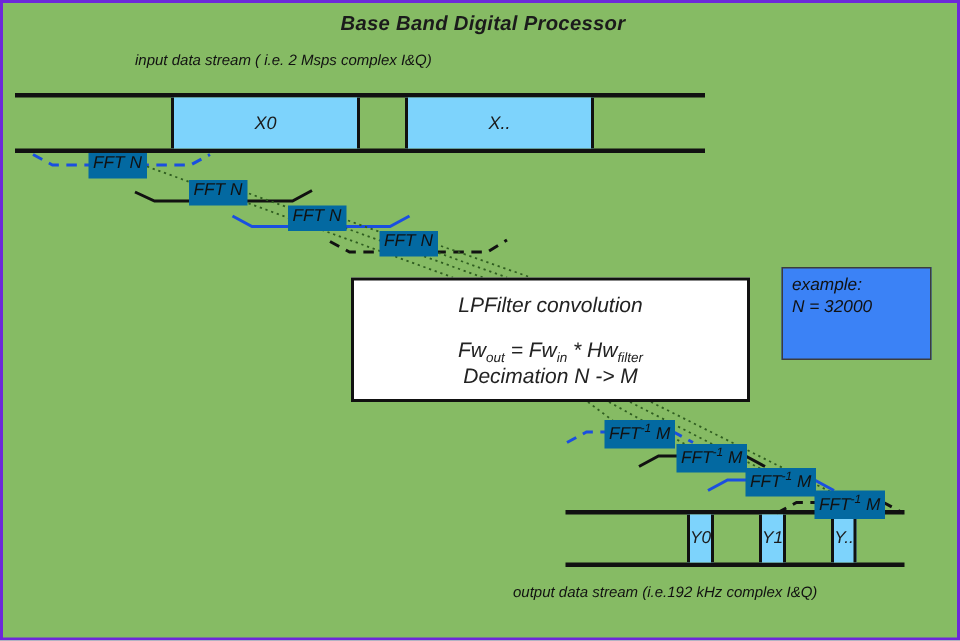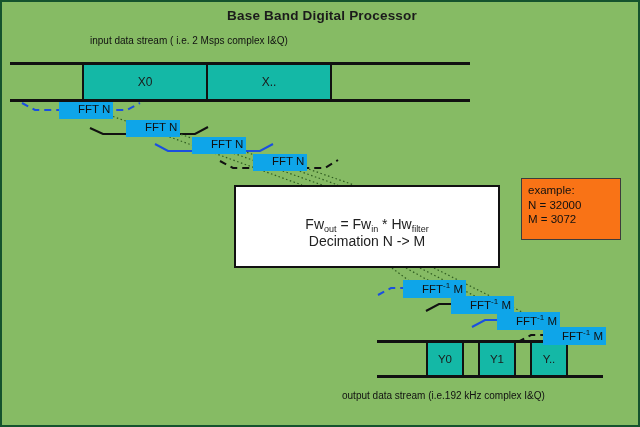--- a/index.html
+++ b/index.html
@@ -3,23 +3,24 @@
 <meta charset="utf-8">
 <title>Base Band Digital Processor</title>
 <style>
   html,body{margin:0;padding:0;background:#ffffff;}
   body{font-family:"Liberation Sans","DejaVu Sans",sans-serif;}
 
   #canvas{
     position:relative;
     width:640px;height:427px;
     background:#86bb64;
-    border:2px solid #14532d;
+    border:2px solid #6d28d9;
     box-sizing:border-box;
     overflow:hidden;
+    font-style:italic;
   }
 
   .abs{position:absolute;}
 
   
   #title{
     left:0;top:6px;width:640px;
     text-align:center;
     font-size:13.5px;font-weight:bold;color:#1b1b1b;
     letter-spacing:.2px;
@@ -35,59 +36,60 @@
   .stream .rule{
     position:absolute;left:0;width:100%;height:3px;background:#111111;
   }
   .stream .rule.top{top:0;}
   .stream .rule.bot{bottom:0;}
   .stream .cells{
     position:absolute;top:3px;bottom:3px;
     display:flex;
   }
   .stream .cell{
-    background:#14b8a6;
+    background:#7dd3fc;
     border-left:2px solid #111111;
     border-right:2px solid #111111;
     margin-right:-2px;
     display:flex;align-items:center;justify-content:center;
     font-size:12px;color:#1b1b1b;
     box-sizing:border-box;
+    margin-left:32px;
   }
 
   #input-stream{left:8px;top:60px;width:460px;height:40px;}
   #input-stream .cells{left:72px;width:378px;}
   #input-stream .cell{width:126px;}
 
   #output-stream{left:375px;top:338px;width:226px;height:38px;}
-  #output-stream .cells{left:49px;width:140px;gap:16px;}
+  #output-stream .cells{left:49px;width:140px;}
   #output-stream .cell{width:47px;font-size:11.5px;}
 
   
   .fftbox{
     position:absolute;
-    background:#0ea5e9;
+    background:#0369a1;
     color:#111111;
     font-size:11.5px;
     line-height:1;
-    padding:2px 3px 3px 19px;
+    padding:2px 3px 3px 3px;
     white-space:nowrap;
     box-sizing:border-box;
     z-index:6;
   }
   .fftbox sup{font-size:8px;vertical-align:super;}
 
   
   #wires{position:absolute;left:0;top:0;width:640px;height:427px;z-index:3;}
 
   
   #example-box{
     left:519px;top:176px;width:100px;height:62px;
     border:1px solid #3c3c3c;
-    background:#f97316;
+    background:#3b82f6;
     box-sizing:border-box;
     padding:4px 6px;
     font-size:11.5px;line-height:1.28;color:#111111;
   }
 
   
   #lp-box{
     left:232px;top:183px;width:266px;height:83px;
     background:#ffffff;
     border:2px solid #111111;
@@ -147,28 +149,28 @@
 
     <path d="M 516,340 L 529,333 L 587,333 L 600,340" fill="none" stroke="#111111" stroke-width="2" stroke-dasharray="7,5"></path>
   </svg>
 
   <div class="fftbox" style="left:57px;top:100px;">FFT N</div>
   <div class="fftbox" style="left:124px;top:118px;">FFT N</div>
   <div class="fftbox" style="left:190px;top:135px;">FFT N</div>
   <div class="fftbox" style="left:251px;top:152px;">FFT N</div>
 
   <div class="abs" id="lp-box">
+    <div class="l1">LPFilter convolution</div>
     <div class="l2"><span>Fw</span><sub>out</sub><span> = Fw</span><sub>in</sub><span> * Hw</span><sub>filter</sub></div>
     <div class="l3">Decimation   N -&gt; M</div>
   </div>
 
   <div class="abs" id="example-box">
     <div>example:</div>
     <div>N = 32000</div>
-    <div>M = 3072</div>
   </div>
 
   <div class="fftbox" style="left:401px;top:278px;"><span>FFT</span><sup>-1</sup><span> M</span></div>
 
   <div class="fftbox" style="left:449px;top:294px;"><span>FFT</span><sup>-1</sup><span> M</span></div>
 
   <div class="fftbox" style="left:495px;top:310px;"><span>FFT</span><sup>-1</sup><span> M</span></div>
 
   <div class="fftbox" style="left:541px;top:325px;"><span>FFT</span><sup>-1</sup><span> M</span></div>
 

